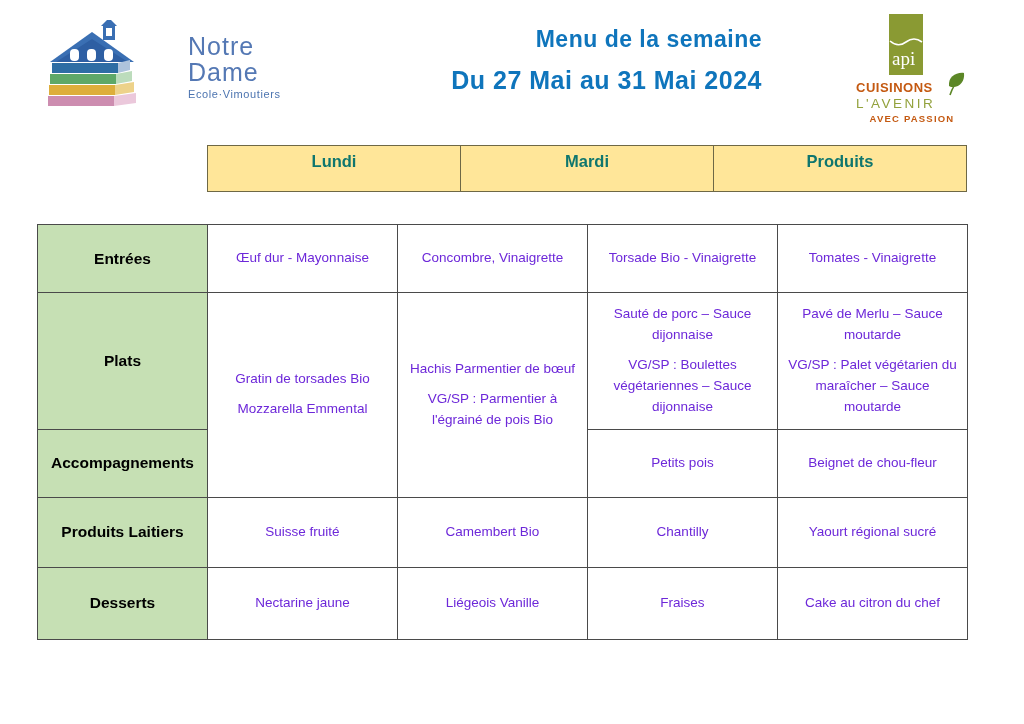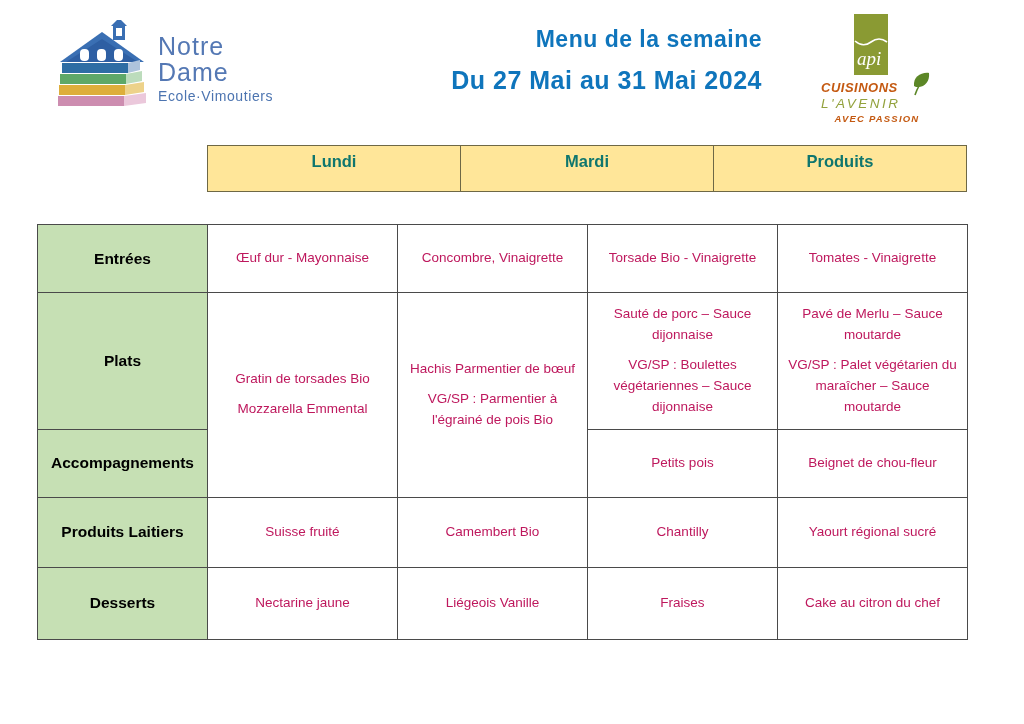--- a/index.html
+++ b/index.html
@@ -1,49 +1,49 @@
 <!DOCTYPE html>
 <html><head>
 <meta charset="utf-8">
 <style>
   html,body{margin:0;padding:0;}
   body{width:1024px;height:724px;background:#ffffff;font-family:"Liberation Sans", sans-serif;}
   .page{position:relative;width:1024px;height:724px;background:#fff;overflow:hidden;}
 
   
-  .school-logo{position:absolute;left:56px;top:20px;display:flex;align-items:flex-start;}
+  .school-logo{position:absolute;left:46px;top:20px;display:flex;align-items:flex-start;gap:40px;}
   .school-logo .logo-text{margin-left:8px;margin-top:14px;color:#5478B4;}
   .school-logo .logo-name{font-size:25px;line-height:1.02;font-weight:400;letter-spacing:1px;}
-  .school-logo .logo-sub{font-size:14px;letter-spacing:.6px;margin-top:3px;color:#4C74B0;}
+  .school-logo .logo-sub{font-size:11px;letter-spacing:.6px;margin-top:3px;color:#4C74B0;}
 
   .title-block{position:absolute;left:262px;width:500px;top:26px;text-align:right;color:#0F75BC;}
   .title-line1{font-size:23px;font-weight:bold;letter-spacing:.5px;}
   .title-line2{font-size:25px;font-weight:bold;margin-top:13px;letter-spacing:.5px;}
 
-  .api-logo{position:absolute;left:821px;top:14px;width:112px;font-style:italic;}
+  .api-logo{position:absolute;left:856px;top:14px;width:112px;}
   .api-rect{width:34px;height:61px;background:#8A9A33;margin-left:33px;}
   .api-tagline1{font-size:13px;font-weight:bold;color:#C45911;letter-spacing:.5px;margin-top:5px;}
   .api-tagline2{font-size:13.5px;color:#93A23D;letter-spacing:2.5px;margin-top:1px;}
   .api-tagline3{font-size:9.5px;font-weight:bold;color:#C45911;letter-spacing:1.2px;margin-top:2px;text-align:center;}
   .api-leaf{position:absolute;right:2px;top:58px;}
 
   
   .days-row{position:absolute;left:207px;top:145px;width:760px;height:47px;display:flex;
             border:1.5px solid #6E6846;box-sizing:border-box;background:#FFE699;}
   .day-cell{flex:1;display:flex;align-items:center;justify-content:center;
             border-right:1.5px solid #6E6846;font-size:16.5px;font-weight:bold;color:#0f766e;
             padding-bottom:14px;box-sizing:border-box;}
   .day-cell:last-child{border-right:none;}
 
   
   table.menu-table{position:absolute;left:37px;top:224px;border-collapse:collapse;table-layout:fixed;border-radius:26px;}
   .menu-table th,.menu-table td{border:1px solid #4a4a4a;text-align:center;vertical-align:middle;
             padding:2px 9px;box-sizing:border-box;}
   .menu-table th{background:#C6E0B4;font-size:15.5px;font-weight:bold;color:#000;width:170px;}
-  .menu-table td{width:190px;font-size:13.5px;color:#be185d;line-height:1.55;background:#fff;}
+  .menu-table td{width:190px;font-size:13.5px;color:#6d28d9;line-height:1.55;background:#fff;}
   .menu-table td p{margin:9px 0;}
 </style>
 </head>
 <body>
 
 <div class="page">
 
   <div class="school-logo">
     <span>
       <svg width="94" height="86" viewBox="0 0 94 86">

